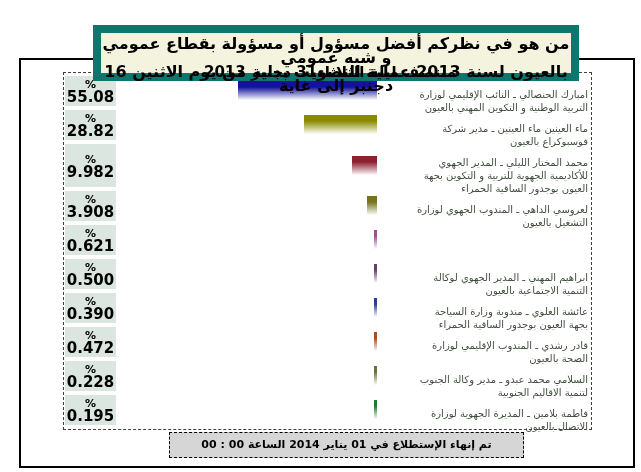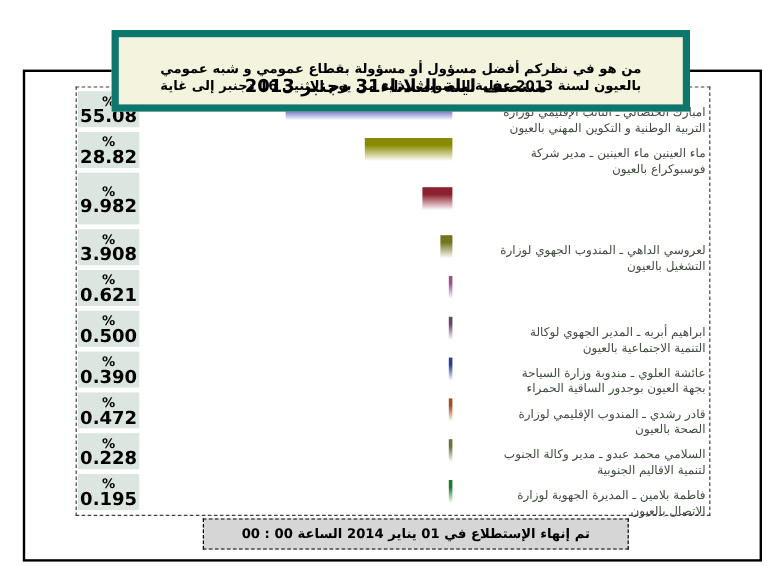--- a/index.html
+++ b/index.html
@@ -10,23 +10,23 @@
   .outer-border {
     position:absolute; left:19px; top:58px; width:612px; height:406px;
     border:2px solid #000000; background:#ffffff;
   }
   .chart-area {
     position:absolute; left:63px; top:72px; width:527px; height:356px;
     border:1px dashed #404040; background:#ffffff;
   }
   .title-box {
     position:absolute; left:93px; top:25px; width:470px; height:36px;
-    background:#f4f3dd; border:6px solid #0f766e; z-index:5;
-    text-align:center; direction:rtl; font-weight:bold; font-size:11px;
-    line-height:14px; color:#000; padding-top:20px;
+    background:#f4f3dd; border:8px solid #0f766e; z-index:5;
+    text-align:center; direction:rtl; font-weight:bold; font-size:16px;
+    line-height:14px; color:#000; padding-top:4px;
   }
   .title-line3 {
     position:absolute; left:93px; top:65px; width:474px; z-index:6;
     text-align:center; direction:rtl; font-weight:bold; font-size:15px;
     line-height:14px; color:#000;
   }
   .rows {
     position:absolute; left:65px; top:76px; width:523px; z-index:2;
     display:flex; flex-direction:column; gap:4px;
   }
@@ -100,20 +100,23 @@
   </div>
 
   <div class="row" style="height: 43px;">
     <div class="pct-box">
       <div class="pct-sym">%</div>
       <div class="pct-val">9.982</div>
     </div>
     <div class="bar-area">
       <div class="bar" style="width: 25px; background: linear-gradient(rgb(142, 33, 48) 0%, rgb(142, 33, 48) 30%, rgb(255, 255, 255) 96%);"></div>
     </div>
+    <div class="label-area">
+      <div class="label">محمد المختار الليلي ـ المدير الجهوي للأكاديمية الجهوية للتربية و التكوين بجهة العيون بوجدور الساقية الحمراء</div>
+    </div>
   </div>
 
   <div class="row" style="height: 30px;">
     <div class="pct-box">
       <div class="pct-sym">%</div>
       <div class="pct-val">3.908</div>
     </div>
     <div class="bar-area">
       <div class="bar" style="width: 10px; background: linear-gradient(rgb(116, 116, 31) 0%, rgb(116, 116, 31) 30%, rgb(255, 255, 255) 96%);"></div>
     </div>
@@ -134,21 +137,21 @@
 
   <div class="row" style="height: 30px;">
     <div class="pct-box">
       <div class="pct-sym">%</div>
       <div class="pct-val">0.500</div>
     </div>
     <div class="bar-area">
       <div class="bar" style="width: 3px; background: linear-gradient(rgb(107, 63, 107) 0%, rgb(107, 63, 107) 30%, rgb(255, 255, 255) 96%);"></div>
     </div>
     <div class="label-area">
-      <div class="label">ابراهيم أبربه ـ المدير الجهوي لوكالة التنمية الاجتماعية بالعيون</div>
+      <div class="label">ابراهيم المهني ـ المدير الجهوي لوكالة التنمية الاجتماعية بالعيون</div>
     </div>
   </div>
 
   <div class="row" style="height: 30px;">
     <div class="pct-box">
       <div class="pct-sym">%</div>
       <div class="pct-val">0.390</div>
     </div>
     <div class="bar-area">
       <div class="bar" style="width: 3px; background: linear-gradient(rgb(39, 64, 143) 0%, rgb(39, 64, 143) 30%, rgb(255, 255, 255) 96%);"></div>

